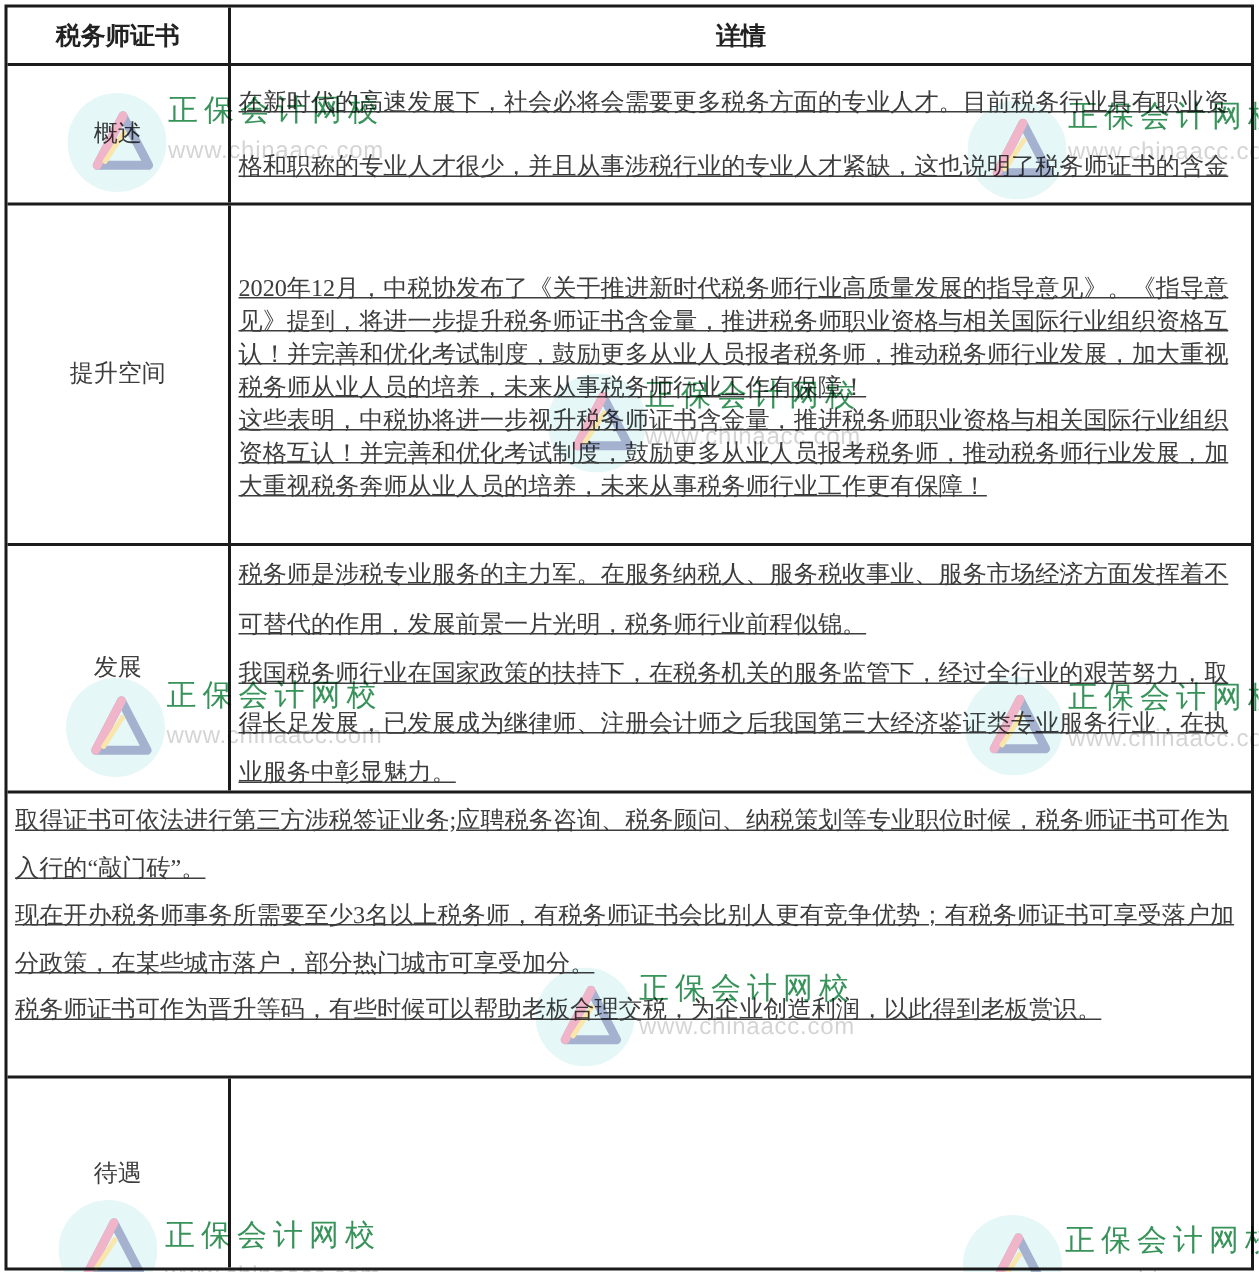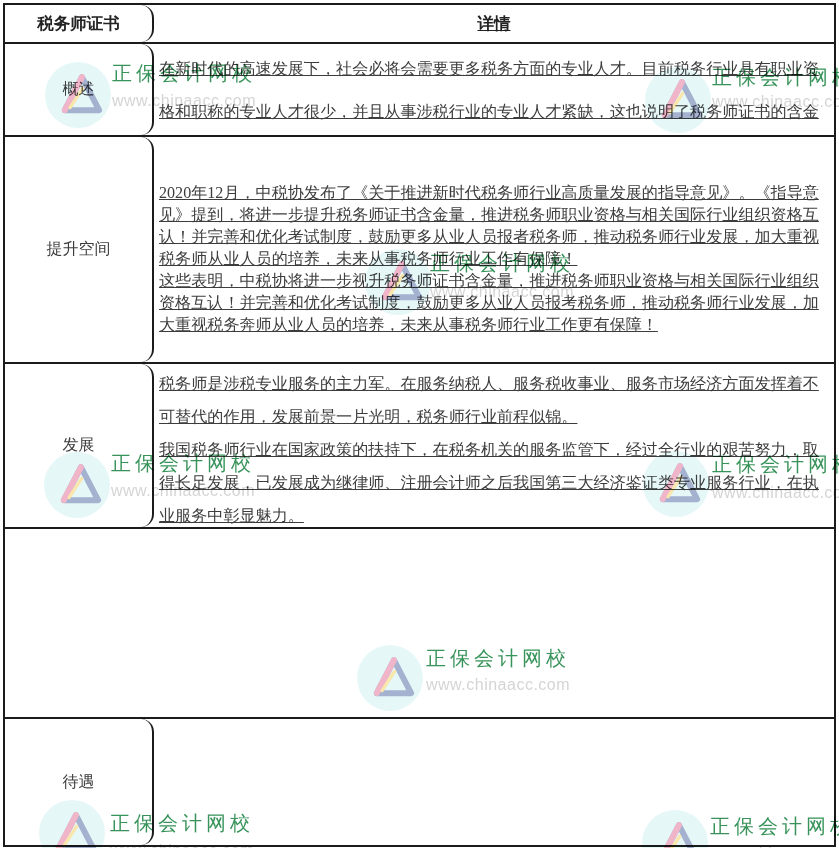--- a/index.html
+++ b/index.html
@@ -18,21 +18,20 @@
     background:transparent;
     z-index:1;
   }
   .row{display:flex;box-sizing:border-box;}
   .row + .row{border-top:2px solid #1b1b1b;}
   .label-cell{
     width:149px;flex:0 0 149px;box-sizing:border-box;
     display:flex;align-items:center;justify-content:center;
     font-size:16px;color:#3d3d3d;
     border-right:2px solid #1b1b1b;
-    border-radius:13px;
   }
   .content-cell{
     flex:1 1 auto;box-sizing:border-box;
     padding:3px 2px 0 5px;
     font-size:16.1px;color:#3d3d3d;
     overflow:hidden;
     text-decoration:underline;
   }
   .content-cell p{margin:0;padding:0;}
   .hdr-row{height:37px;}
@@ -92,20 +91,25 @@
 
     <div class="row r2">
       <div class="label-cell">发展</div>
       <div class="content-cell">
         <p>税务师是涉税专业服务的主力军。在服务纳税人、服务税收事业、服务市场经济方面发挥着不可替代的作用，发展前景一片光明，税务师行业前程似锦。</p>
         <p>我国税务师行业在国家政策的扶持下，在税务机关的服务监管下，经过全行业的艰苦努力，取得长足发展，已发展成为继律师、注册会计师之后我国第三大经济鉴证类专业服务行业，在执业服务中彰显魅力。</p>
       </div>
     </div>
 
     <div class="row r3">
+      <div class="content-cell">
+        <p>取得证书可依法进行第三方涉税签证业务;应聘税务咨询、税务顾问、纳税策划等专业职位时候，税务师证书可作为入行的“敲门砖”。</p>
+        <p>现在开办税务师事务所需要至少3名以上税务师，有税务师证书会比别人更有竞争优势；有税务师证书可享受落户加分政策，在某些城市落户，部分热门城市可享受加分。</p>
+        <p>税务师证书可作为晋升等码，有些时候可以帮助老板合理交税，为企业创造利润，以此得到老板赏识。</p>
+      </div>
     </div>
 
     <div class="row r4">
       <div class="label-cell">待遇</div>
     </div>
 
   </div>
 
 <div class="wm" style="left: 0px; top: 0px;">
       <svg class="wm-logo" width="66" height="66" viewBox="0 0 100 100" style="left: 45px; top: 62px;">

